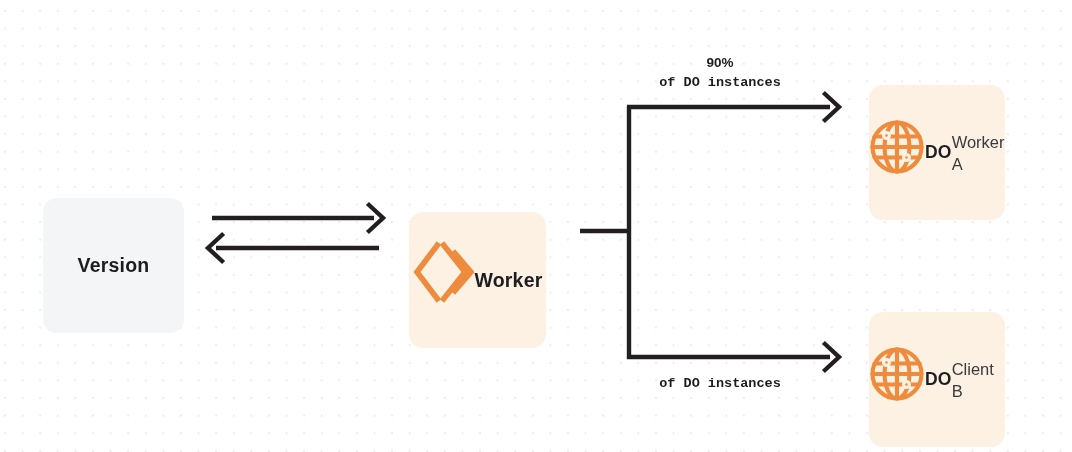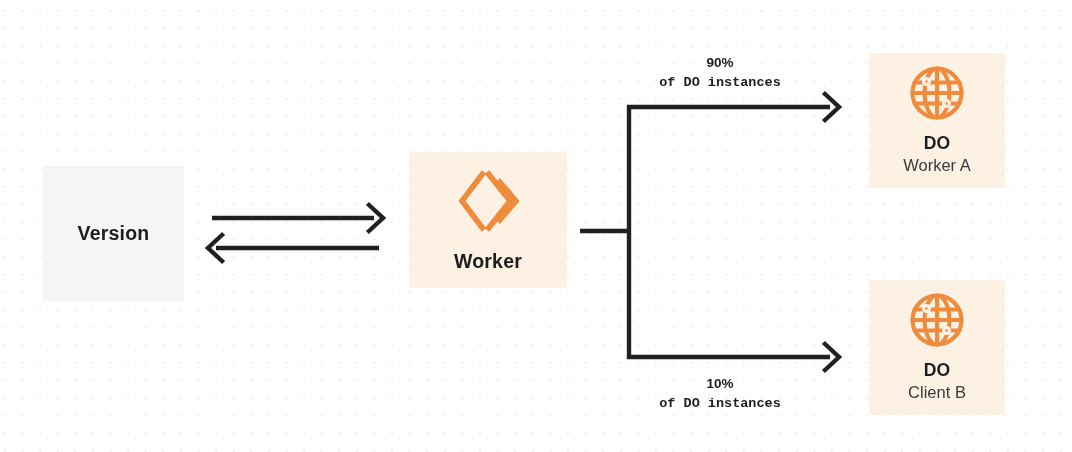--- a/index.html
+++ b/index.html
@@ -22,46 +22,47 @@
     background-color: #ffffff;
     background-image: radial-gradient(circle at 1px 1px, #ececed 1.15px, transparent 1.3px);
     background-size: 17.6px 17.6px;
     background-position: 4px 10px;
   }
 
   .node {
     position: absolute;
     box-sizing: border-box;
     display: flex;
-    flex-direction: column;
+    flex-direction: row;
     align-items: center;
     justify-content: center;
-    border-radius: 0;
+    border-radius: 14px;
+    margin-top: 32px;
   }
 
   
   #node-client {
     left: 43px;
     top: 166px;
     width: 141px;
     height: 135px;
     background-color: #f4f5f7;
   }
   #node-client .node-title {
     font-size: 19.5px;
     font-weight: bold;
     color: #1d1d1f;
     letter-spacing: 0.2px;
   }
 
   
   #node-worker {
     left: 409px;
-    top: 152px;
-    width: 158px;
+    top: 180px;
+    width: 137px;
     height: 136px;
     background-color: #fdf1e4;
   }
   #node-worker .node-icon {
     margin-bottom: 16px;
     line-height: 0;
   }
   #node-worker .node-title {
     font-size: 19.5px;
     font-weight: bold;
@@ -222,17 +223,16 @@
     <span class="node-title">DO</span>
     <span class="node-subtitle">Client B</span>
   </div>
 
   <div class="edge-label" id="label-top">
     <span class="pct">90%</span>
     <span class="sub">of DO instances</span>
   </div>
 
   <div class="edge-label" id="label-bottom">
-    <span class="pct">10%</span>
     <span class="sub">of DO instances</span>
   </div>
 
 </div>
 
 </body></html>

